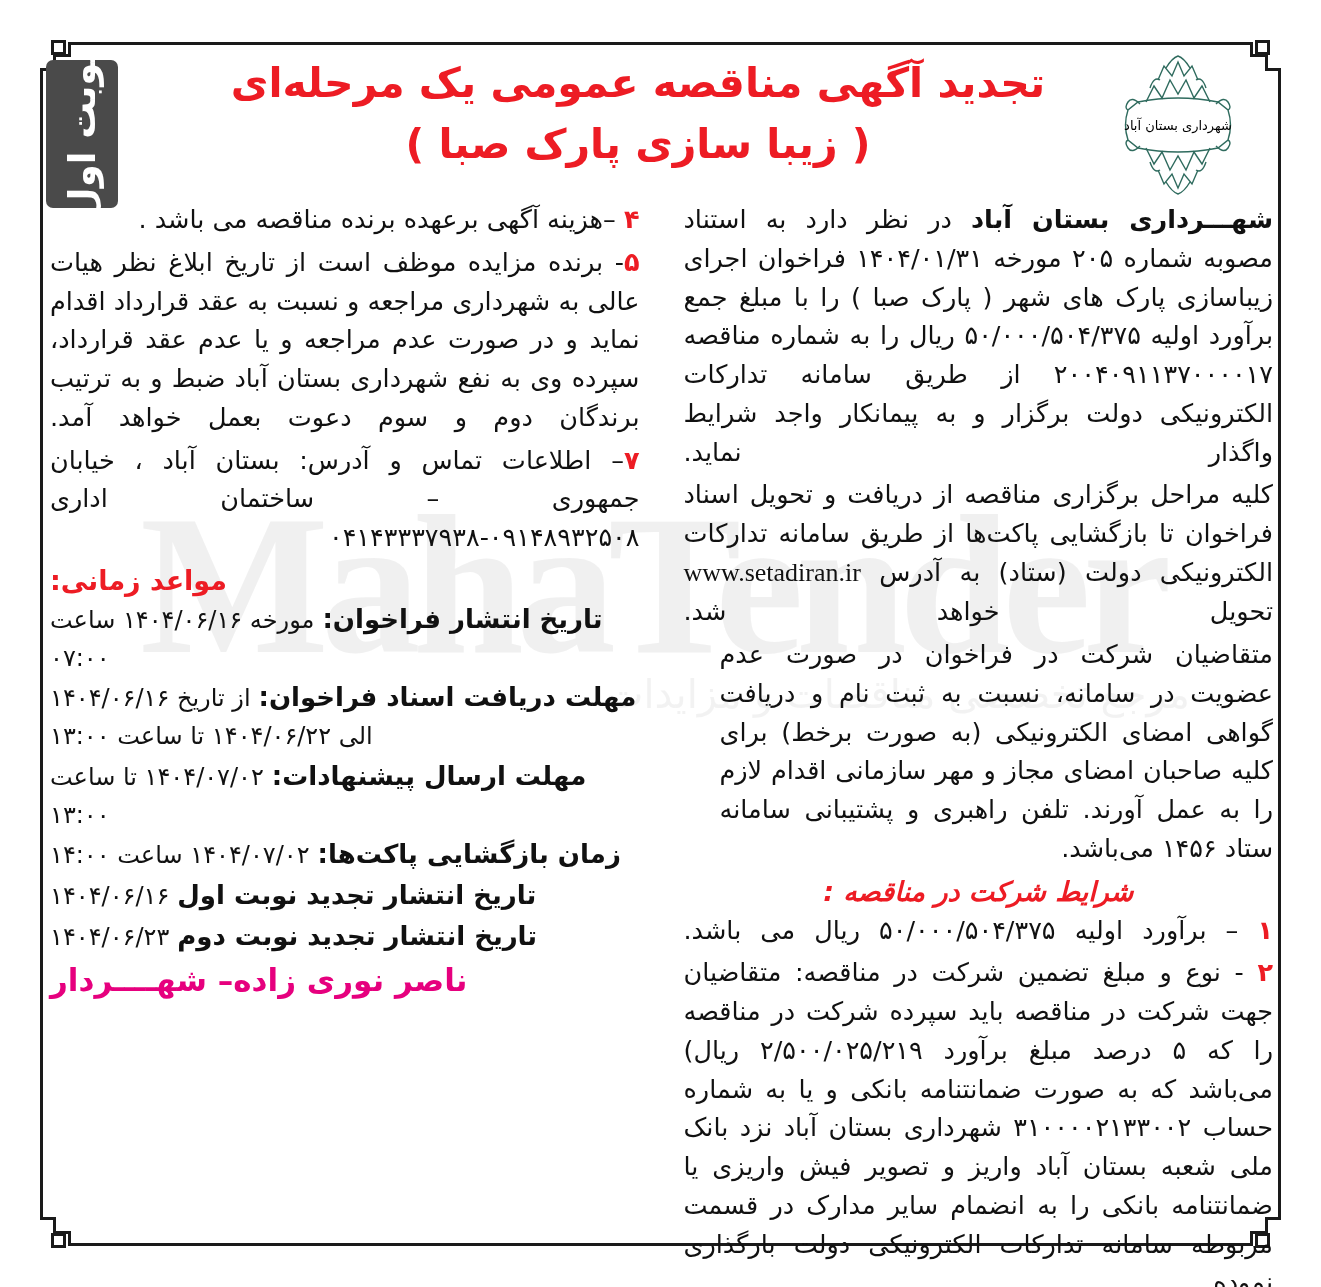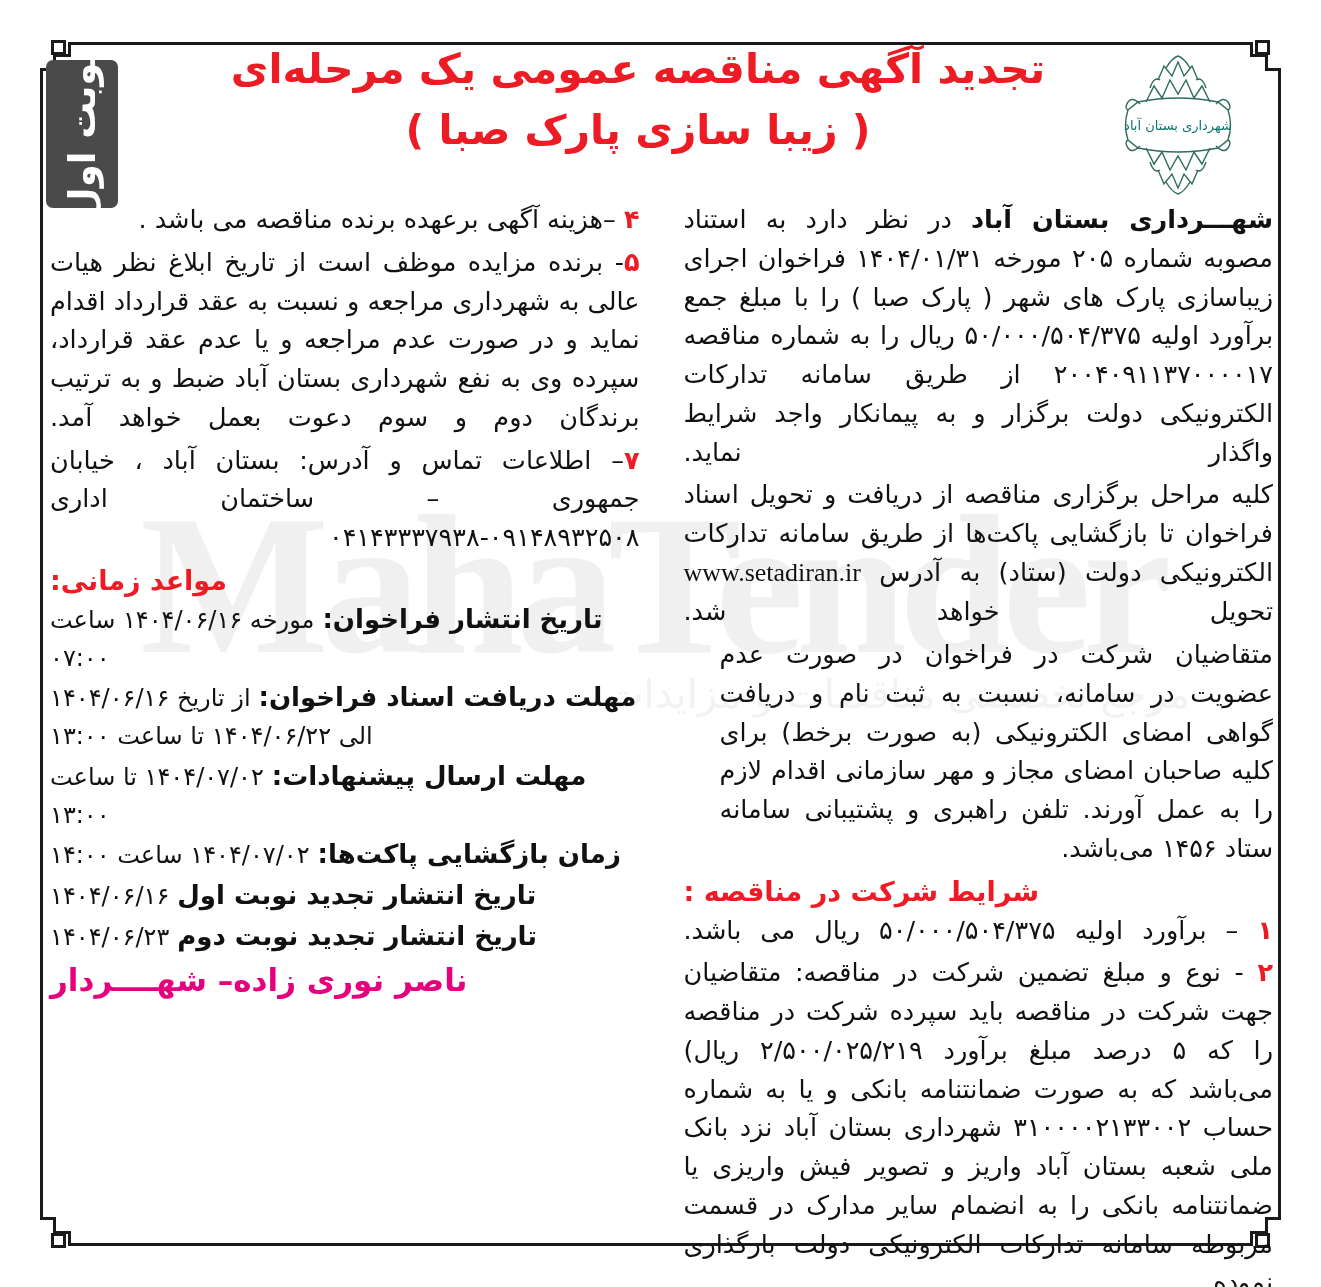--- a/index.html
+++ b/index.html
@@ -106,21 +106,21 @@
     position:absolute;
     left:50%;top:50%;
     transform:translate(-50%,-50%) rotate(-90deg);
     white-space:nowrap;
     color:#ffffff;
     font-size:37px;
     font-weight:bold;
   }
   #title-block{
     position:absolute;
-    left:190px;top:0;
+    left:190px;top:14px;
     width:840px;
     text-align:center;
   }
   #title-line1{
     color:#ED1C24;
     font-size:41px;
     font-weight:bold;
     line-height:1.35;
     letter-spacing:-1px;
   }
@@ -135,21 +135,21 @@
   #logo{
     position:absolute;
     right:35px;top:8px;
     width:160px;height:150px;
   }
   #logo-caption{
     position:absolute;
     left:50%;top:50%;
     transform:translate(-50%,-50%);
     font-size:13px;
-    color:#0f766e;
+    color:#000000;
     white-space:nowrap;
   }
 
   
   #body{
     position:absolute;
     left:44px;top:200px;
     width:1235px;height:1050px;
     display:flex;
     flex-direction:row;
@@ -177,21 +177,21 @@
     color:#ED1C24;
     font-weight:bold;
   }
   .redhead{
     color:#ED1C24;
     font-weight:bold;
     font-size:27px;
     margin:8px 0 4px 0;
     text-align:left;
   }
-  .redhead.rightal{text-align:left;}
+  .redhead.rightal{text-align:center;font-style:italic;}
   .latin{
     direction:ltr;
     unicode-bidi:embed;
     font-family:"Liberation Serif",serif;
     font-size:26px;
   }
   .dates-line{
     margin:0 0 2px 0;
     font-size:25px;
     line-height:1.5;

